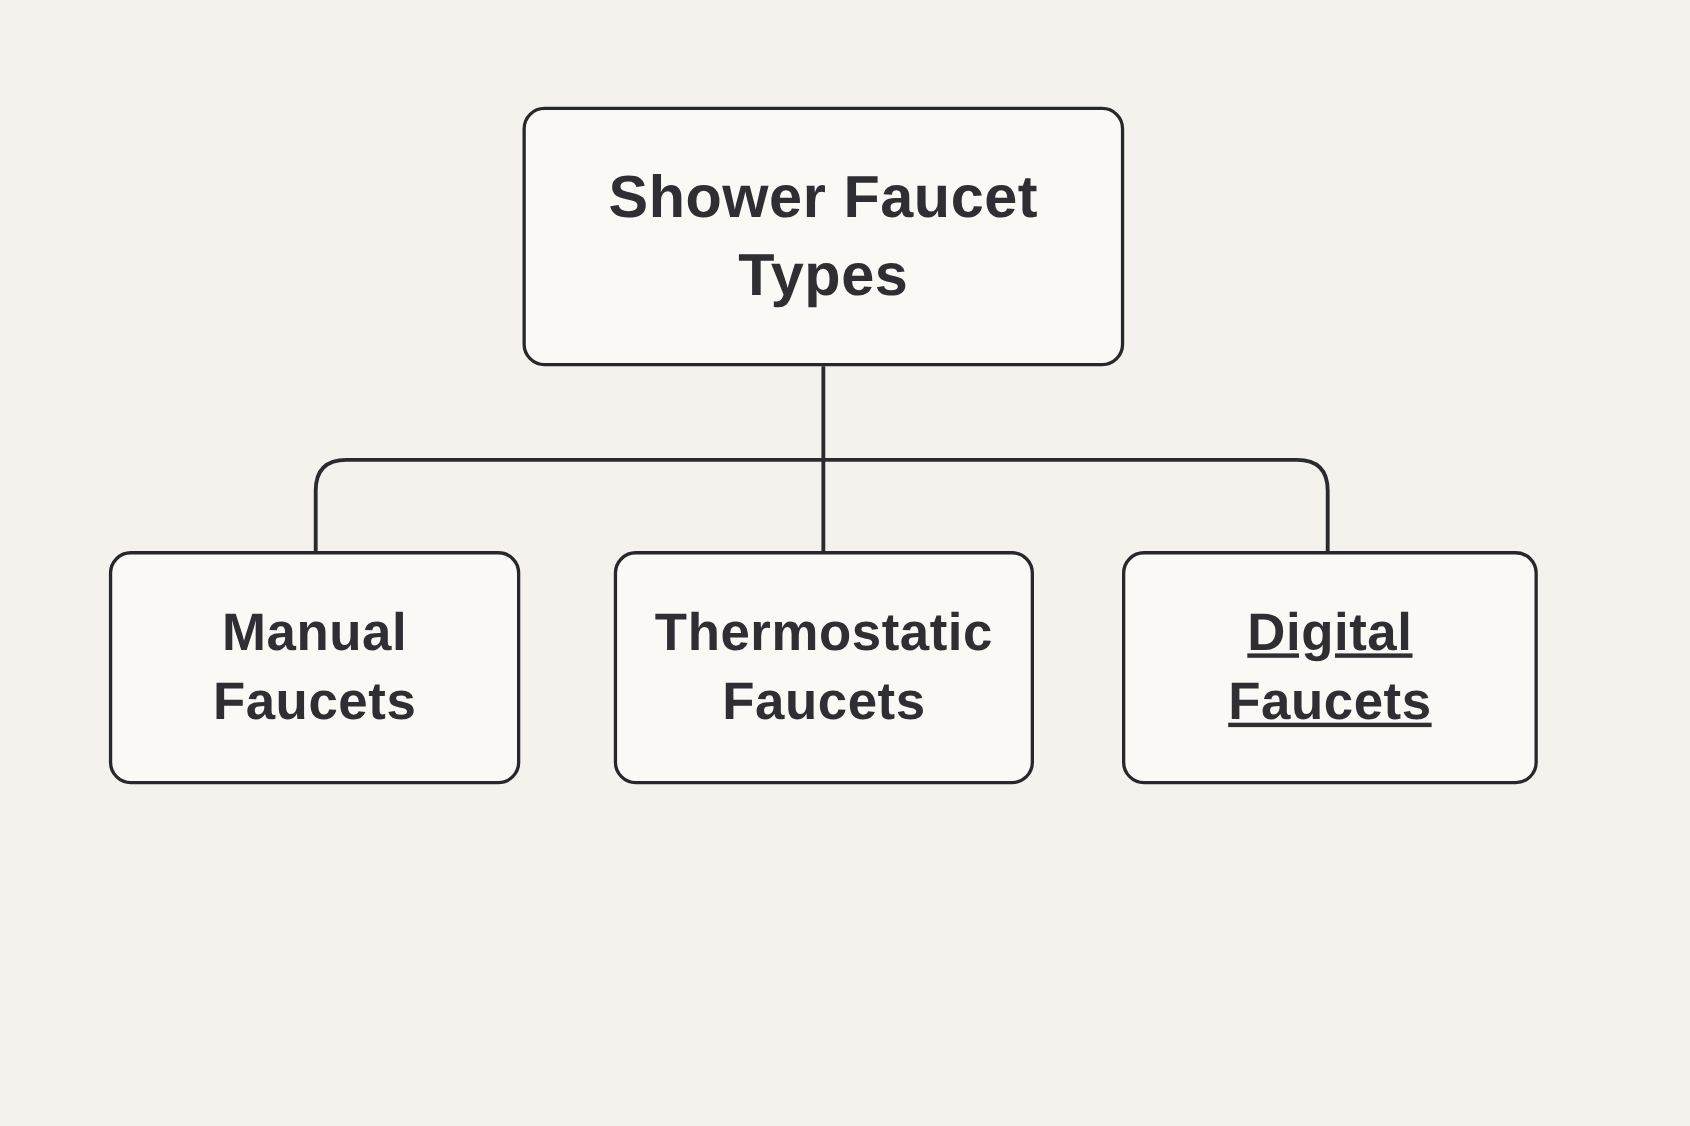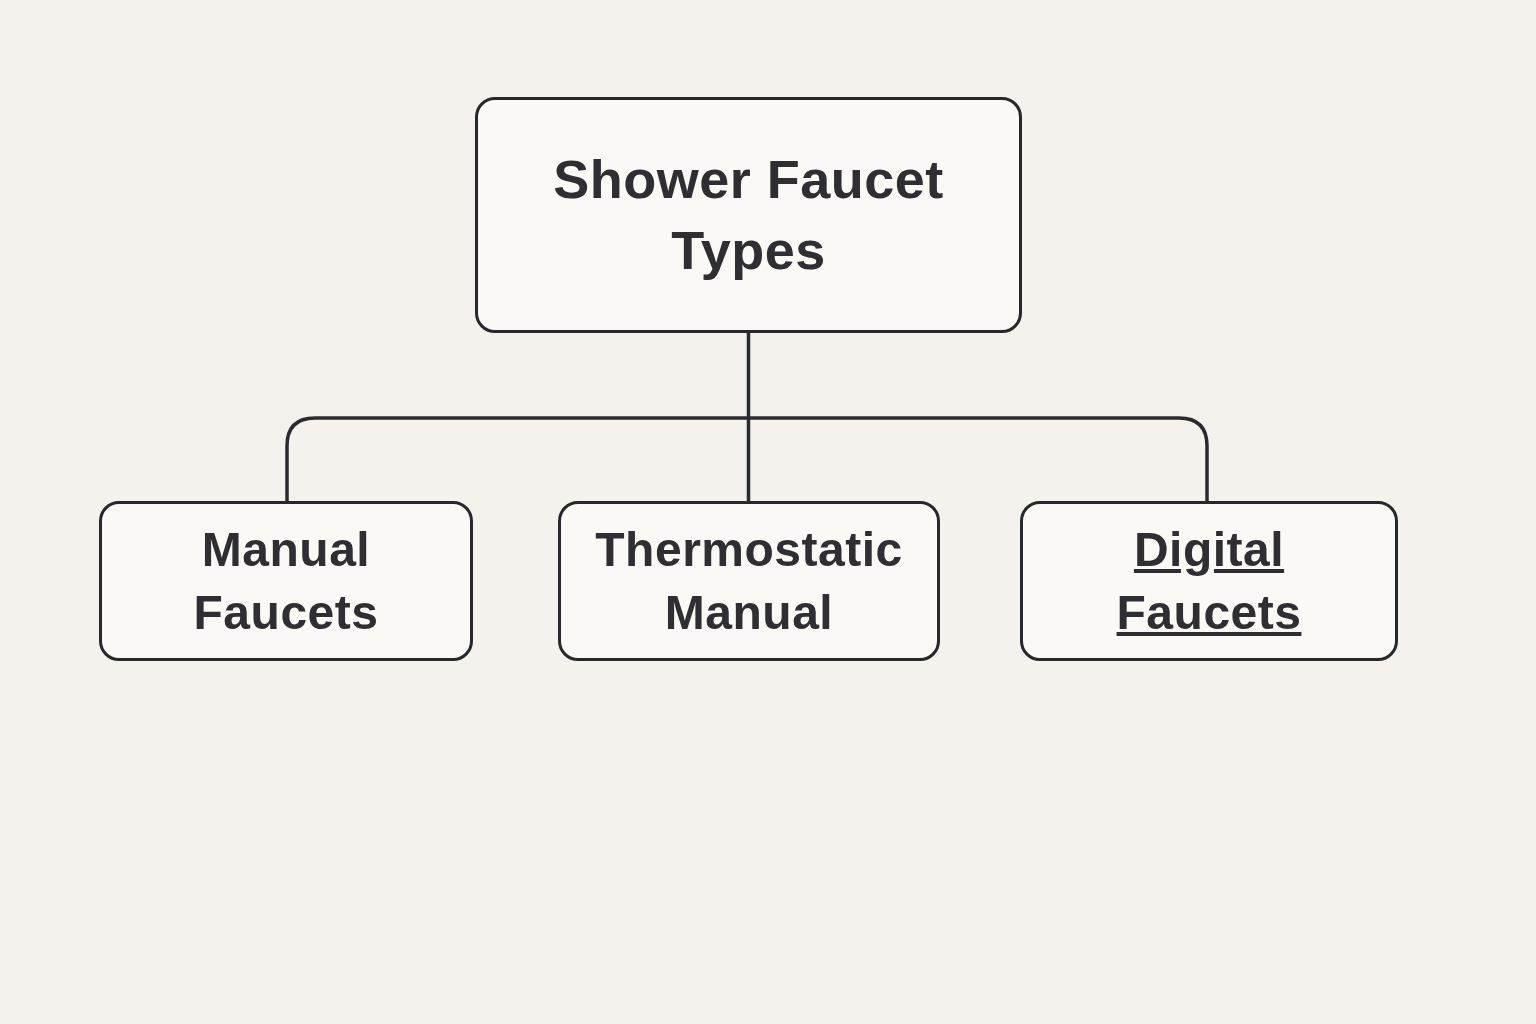--- a/index.html
+++ b/index.html
@@ -44,21 +44,21 @@
     letter-spacing: 0.5px;
   }
   #node-root {
     left: 475px; top: 97px;
     width: 547px; height: 236px;
     font-size: 54px;
     padding: 0 28px;
   }
   .child-node {
     top: 501px;
-    height: 160px;
+    height: 212px;
     font-size: 48px;
     padding: 1px 24px;
   }
   #node-manual       { left: 99px;   width: 374px; }
   #node-thermostatic { left: 558px;  width: 382px; }
   #node-digital      { left: 1020px; width: 378px; text-decoration: underline; }
 </style>
 </head>
 <body>
 
@@ -71,18 +71,18 @@
 
 <div class="node" id="node-root">
   <div class="label">Shower Faucet Types</div>
 </div>
 
 <div class="node child-node" id="node-manual">
   <div class="label">Manual Faucets</div>
 </div>
 
 <div class="node child-node" id="node-thermostatic">
-  <div class="label">Thermostatic Manual</div>
+  <div class="label">Thermostatic Faucets</div>
 </div>
 
 <div class="node child-node" id="node-digital">
   <div class="label">Digital Faucets</div>
 </div>
 
 </body></html>

